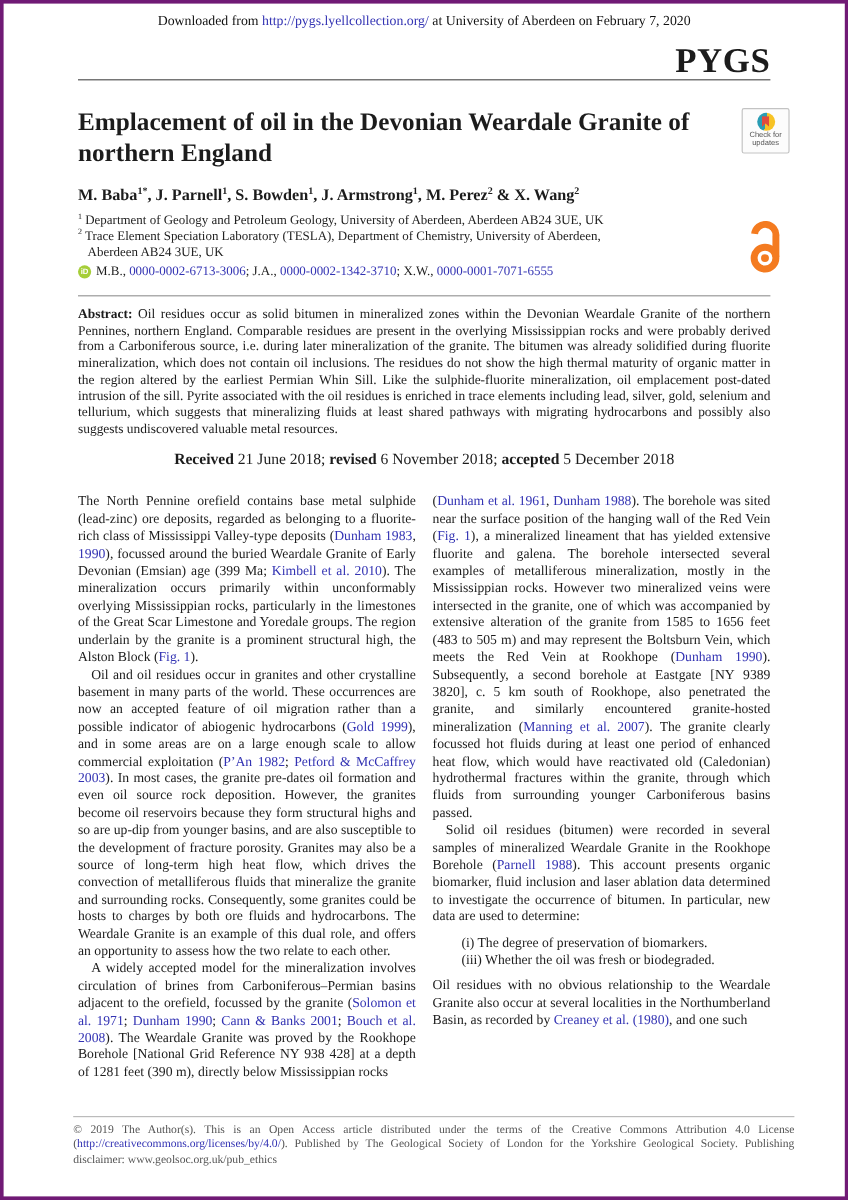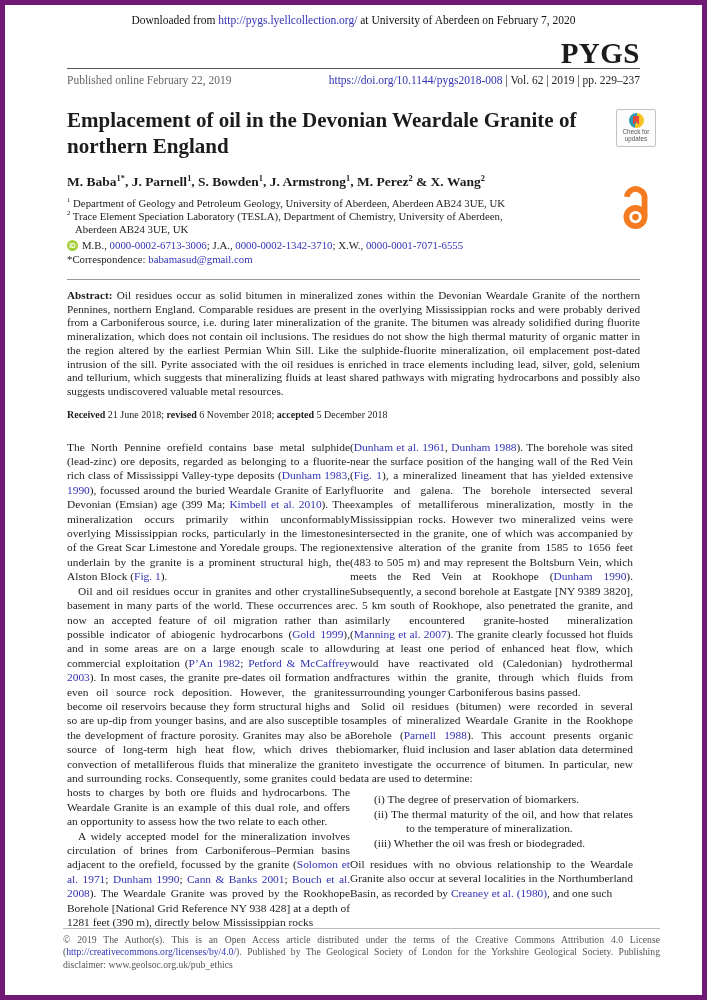--- a/index.html
+++ b/index.html
@@ -4,21 +4,21 @@
 <style>
   :root{
     --link:#3333b3;
     --ink:#1c1c1c;
     --oa:#f47b20;
     --orcid:#a6ce39;
   }
   *{margin:0;padding:0;box-sizing:border-box;}
   html,body{background:#fff;}
   body{font-family:"Liberation Serif","DejaVu Serif",serif;color:var(--ink);}
-  .page{position:relative;width:707px;height:1000px;background:#fff;border:5px solid #701a75;overflow:hidden;}
+  .page{position:relative;width:707px;height:1000px;background:#fff;border:3px solid #701a75;overflow:hidden;}
   .content{margin:0 62px;}
 
   .notice{padding-top:9px;text-align:center;font-size:11.5px;color:#111;}
 
   .masthead{margin-top:12px;}
   .jabbrev{text-align:right;font-size:29px;font-weight:bold;letter-spacing:.5px;line-height:30px;}
   .mrow{display:flex;justify-content:space-between;align-items:baseline;}
   .mrow1{margin-top:2px;padding-bottom:3px;}
   .article-type{font-size:11.5px;color:#222;}
   .jname{font-size:12px;font-weight:bold;font-style:italic;}
@@ -38,23 +38,23 @@
   .affs{margin-top:7px;font-size:10.8px;line-height:13.2px;color:#222;width:520px;}
   .aff-cont{padding-left:8px;}
   .meta-line{margin-top:2px;font-size:10.8px;line-height:13.2px;display:flex;align-items:center;gap:4px;text-align:center;}
   .orcid-badge{display:inline-flex;width:11px;height:11px;border-radius:50%;background:var(--orcid);color:#fff;font-family:"Liberation Sans",sans-serif;font-size:6.5px;font-weight:bold;align-items:center;justify-content:center;flex:0 0 auto;}
   .corr{margin-top:1px;font-size:10.8px;line-height:13.2px;}
 
   .oa-icon{position:absolute;right:50px;top:180px;}
 
   .absrule{border:none;border-top:1px solid #999;margin-top:13px;}
   .abstract{margin-top:9px;font-size:11.2px;line-height:13.7px;text-align:justify;}
-  .received{margin-top:10px;font-size:10px;}
+  .received{margin-top:10px;font-size:13px;text-align:center;}
 
-  .columns{margin-top:20px;display:flex;height:494px;overflow:hidden;}
+  .columns{margin-top:20px;display:flex;gap:14px;height:494px;overflow:hidden;}
   .col{width:283px;font-size:11.4px;line-height:14.4px;text-align:justify;}
   .col p{margin:0;}
   .col p.ind{text-indent:11px;}
   .list{margin:7px 0;}
   .list-item{padding-left:56px;text-indent:-32px;}
 
   .footer{position:absolute;left:58px;right:42px;bottom:24px;font-family:Liberation Serif, serif;}
   .frule{border:none;border-top:1px solid #bbb;margin-bottom:5px;}
   .ftext{font-size:9.7px;line-height:12.3px;color:#555;text-align:justify;}
 
@@ -67,24 +67,20 @@
 <body>
 
 <div class="page">
 
   <div class="notice"><span>Downloaded from </span><span class="rt-link">http://pygs.lyellcollection.org/</span><span> at University of Aberdeen on February 7, 2020</span></div>
 
   <div class="content">
     <div class="masthead">
       <div class="jabbrev">PYGS</div>
       <hr class="mrule">
-      <div class="mrow mrow2">
-        <span class="pubonline">Published online February 22, 2019</span>
-        <span class="citation"><span class="rt-link">https://doi.org/10.1144/pygs2018-008</span><span> | Vol. 62 | 2019 | pp. 229–237</span></span>
-      </div>
     </div>
 
     <div class="title-wrap">
       <h1 class="title">Emplacement of oil in the Devonian Weardale Granite of northern England</h1>
       <div class="badge">
         <div class="badge-circle">
           <div class="badge-bookmark"></div>
         </div>
         <div class="badge-text">
           <div>Check for</div>
@@ -97,39 +93,37 @@
 
     <div class="affs">
       <div><span class="rt-sup">1</span><span> Department of Geology and Petroleum Geology, University of Aberdeen, Aberdeen AB24 3UE, UK</span></div>
       <div><span class="rt-sup">2</span><span> Trace Element Speciation Laboratory (TESLA), Department of Chemistry, University of Aberdeen,</span></div>
       <div class="aff-cont">Aberdeen AB24 3UE, UK</div>
     </div>
     <div class="meta-line">
       <span class="orcid-badge">iD</span>
       <span><span>M.B., </span><span class="rt-link">0000-0002-6713-3006</span><span>; J.A., </span><span class="rt-link">0000-0002-1342-3710</span><span>; X.W., </span><span class="rt-link">0000-0001-7071-6555</span></span>
     </div>
-    <div class="corr"><span>*Correspondence: </span><span class="rt-link">babamasud@gmail.com</span></div>
 
     <hr class="absrule">
 
     <p class="abstract"><span class="rt-b">Abstract: </span><span>Oil residues occur as solid bitumen in mineralized zones within the Devonian Weardale Granite of the northern Pennines, northern England. Comparable residues are present in the overlying Mississippian rocks and were probably derived from a Carboniferous source, i.e. during later mineralization of the granite. The bitumen was already solidified during fluorite mineralization, which does not contain oil inclusions. The residues do not show the high thermal maturity of organic matter in the region altered by the earliest Permian Whin Sill. Like the sulphide-fluorite mineralization, oil emplacement post-dated intrusion of the sill. Pyrite associated with the oil residues is enriched in trace elements including lead, silver, gold, selenium and tellurium, which suggests that mineralizing fluids at least shared pathways with migrating hydrocarbons and possibly also suggests undiscovered valuable metal resources.</span></p>
     <p class="received"><span class="rt-b">Received</span><span> 21 June 2018; </span><span class="rt-b">revised</span><span> 6 November 2018; </span><span class="rt-b">accepted</span><span> 5 December 2018</span></p>
 
     <div class="columns">
       <div class="col">
         <p><span>The North Pennine orefield contains base metal sulphide (lead-zinc) ore deposits, regarded as belonging to a fluorite-rich class of Mississippi Valley-type deposits (</span><span class="rt-link">Dunham 1983</span><span>, </span><span class="rt-link">1990</span><span>), focussed around the buried Weardale Granite of Early Devonian (Emsian) age (399 Ma; </span><span class="rt-link">Kimbell </span><span class="rt-link rt-i">et al.</span><span class="rt-link"> 2010</span><span>). The mineralization occurs primarily within unconformably overlying Mississippian rocks, particularly in the limestones of the Great Scar Limestone and Yoredale groups. The region underlain by the granite is a prominent structural high, the Alston Block (</span><span class="rt-link">Fig. 1</span><span>).</span></p>
         <p class="ind"><span>Oil and oil residues occur in granites and other crystalline basement in many parts of the world. These occurrences are now an accepted feature of oil migration rather than a possible indicator of abiogenic hydrocarbons (</span><span class="rt-link">Gold 1999</span><span>), and in some areas are on a large enough scale to allow commercial exploitation (</span><span class="rt-link">P’An 1982</span><span>; </span><span class="rt-link">Petford &amp; McCaffrey 2003</span><span>). In most cases, the granite pre-dates oil formation and even oil source rock deposition. However, the granites become oil reservoirs because they form structural highs and so are up-dip from younger basins, and are also susceptible to the development of fracture porosity. Granites may also be a source of long-term high heat flow, which drives the convection of metalliferous fluids that mineralize the granite and surrounding rocks. Consequently, some granites could be hosts to charges by both ore fluids and hydrocarbons. The Weardale Granite is an example of this dual role, and offers an opportunity to assess how the two relate to each other.</span></p>
         <p class="ind"><span>A widely accepted model for the mineralization involves circulation of brines from Carboniferous–Permian basins adjacent to the orefield, focussed by the granite (</span><span class="rt-link">Solomon </span><span class="rt-link rt-i">et al.</span><span class="rt-link"> 1971</span><span>; </span><span class="rt-link">Dunham 1990</span><span>; </span><span class="rt-link">Cann &amp; Banks 2001</span><span>; </span><span class="rt-link">Bouch </span><span class="rt-link rt-i">et al.</span><span class="rt-link"> 2008</span><span>). The Weardale Granite was proved by the Rookhope Borehole [National Grid Reference NY 938 428] at a depth of 1281 feet (390 m), directly below Mississippian rocks</span></p>
       </div>
       <div class="col">
         <p><span>(</span><span class="rt-link">Dunham </span><span class="rt-link rt-i">et al.</span><span class="rt-link"> 1961</span><span>, </span><span class="rt-link">Dunham 1988</span><span>). The borehole was sited near the surface position of the hanging wall of the Red Vein (</span><span class="rt-link">Fig. 1</span><span>), a mineralized lineament that has yielded extensive fluorite and galena. The borehole intersected several examples of metalliferous mineralization, mostly in the Mississippian rocks. However two mineralized veins were intersected in the granite, one of which was accompanied by extensive alteration of the granite from 1585 to 1656 feet (483 to 505 m) and may represent the Boltsburn Vein, which meets the Red Vein at Rookhope (</span><span class="rt-link">Dunham 1990</span><span>). Subsequently, a second borehole at Eastgate [NY 9389 3820], </span><span class="rt-i">c.</span><span> 5 km south of Rookhope, also penetrated the granite, and similarly encountered granite-hosted mineralization (</span><span class="rt-link">Manning </span><span class="rt-link rt-i">et al.</span><span class="rt-link"> 2007</span><span>). The granite clearly focussed hot fluids during at least one period of enhanced heat flow, which would have reactivated old (Caledonian) hydrothermal fractures within the granite, through which fluids from surrounding younger Carboniferous basins passed.</span></p>
         <p class="ind"><span>Solid oil residues (bitumen) were recorded in several samples of mineralized Weardale Granite in the Rookhope Borehole (</span><span class="rt-link">Parnell 1988</span><span>). This account presents organic biomarker, fluid inclusion and laser ablation data determined to investigate the occurrence of bitumen. In particular, new data are used to determine:</span></p>
         <div class="list">
           <div class="list-item"><span>(i)</span> <span>The degree of preservation of biomarkers.</span></div>
-          <div class="list-item"><span>(ii)</span> <span>The thermal maturity of the oil, and how that relates to the temperature of mineralization.</span></div>
           <div class="list-item"><span>(iii)</span> <span>Whether the oil was fresh or biodegraded.</span></div>
         </div>
         <p><span>Oil residues with no obvious relationship to the Weardale Granite also occur at several localities in the Northumberland Basin, as recorded by </span><span class="rt-link">Creaney </span><span class="rt-link rt-i">et al.</span><span class="rt-link"> (1980)</span><span>, and one such</span></p>
       </div>
     </div>
   </div>
 
   <div class="oa-icon">
     <svg width="33" height="46" viewBox="0 0 40 54">
       <path d="M31 37 V16 A10.8 10.8 0 0 0 9.5 13.5" fill="none" stroke="#f47b20" stroke-width="7"></path>

